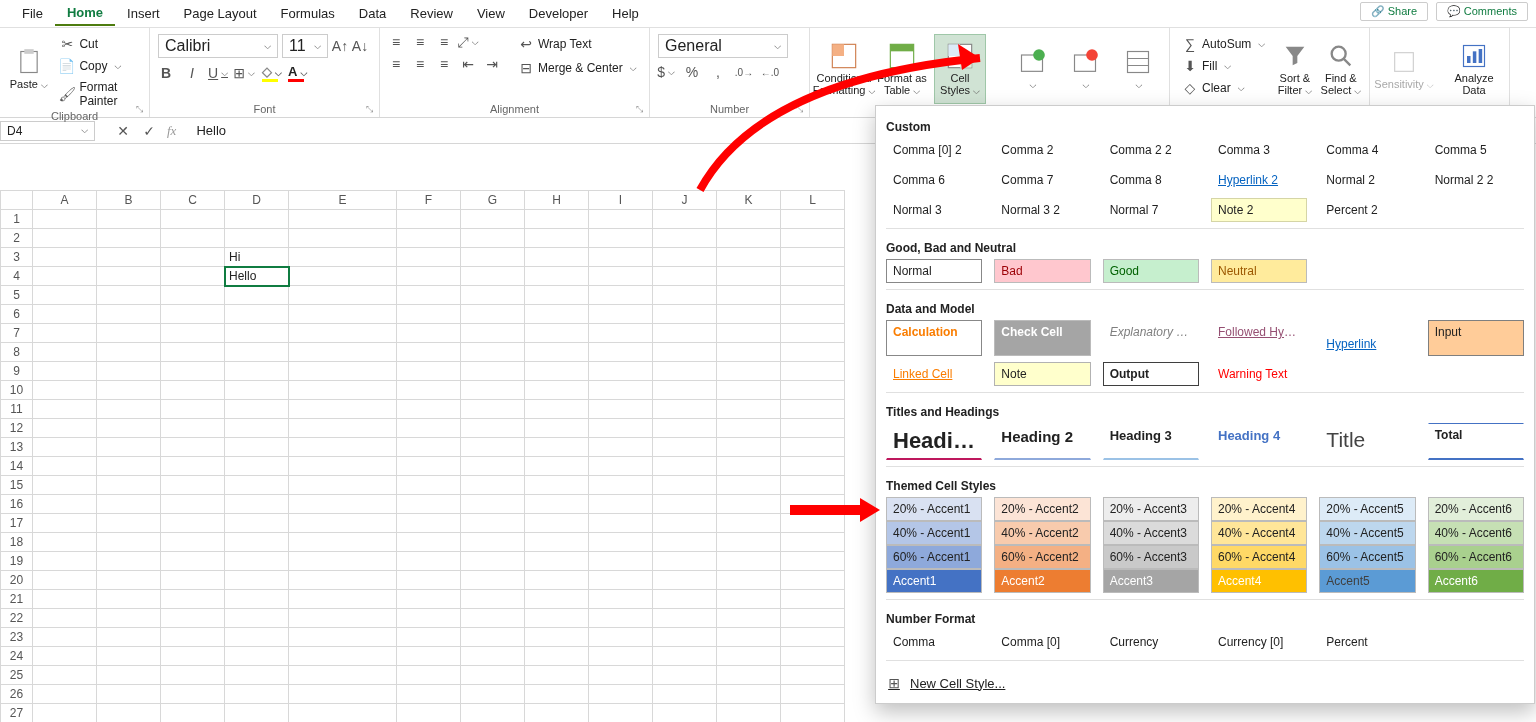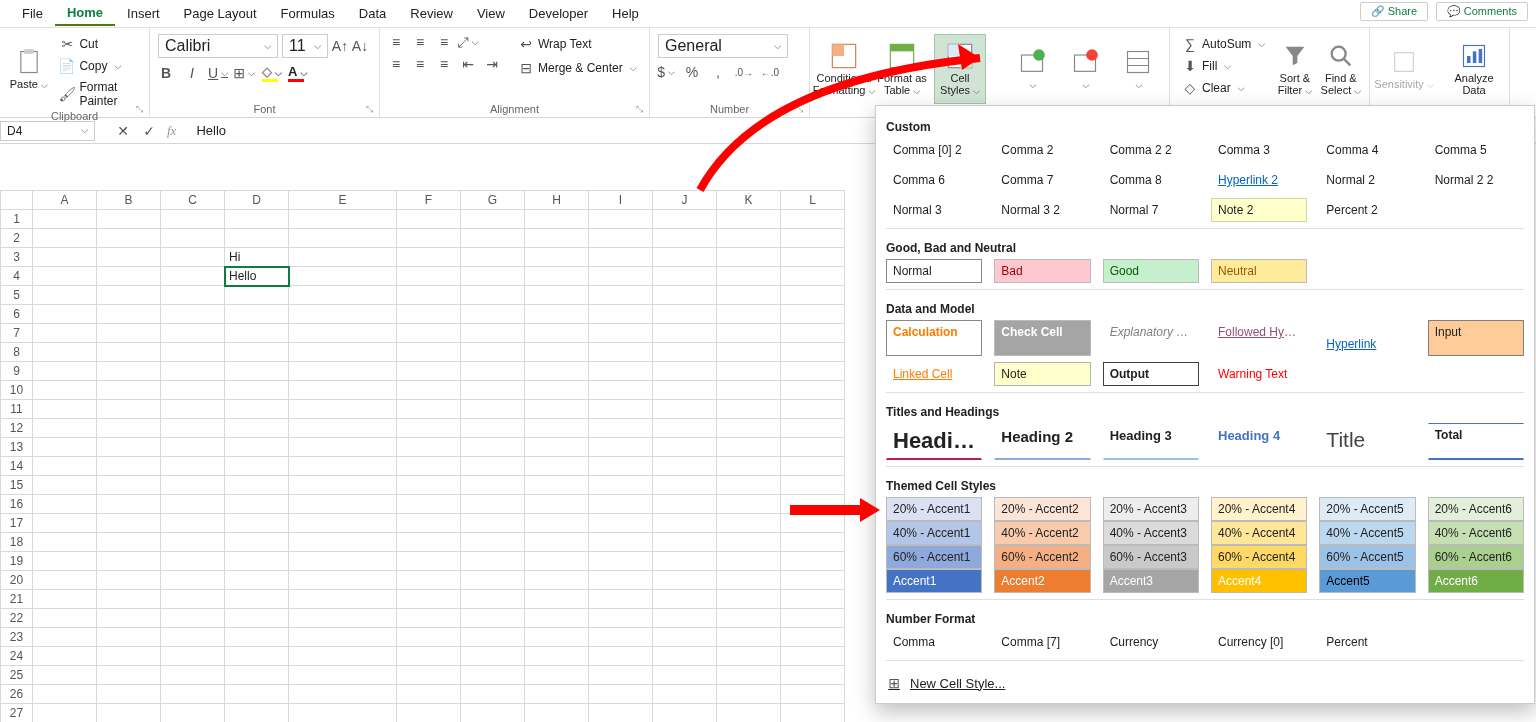--- a/index.html
+++ b/index.html
@@ -803,28 +803,28 @@
       <div class="style-cell box" style="background:#c9c9c9">60% - Accent3</div>
       <div class="style-cell box" style="background:#ffd966">60% - Accent4</div>
       <div class="style-cell box" style="background:#9bc2e6">60% - Accent5</div>
       <div class="style-cell box" style="background:#a9d08e">60% - Accent6</div>
     </div>
     <div class="panel-grid">
       <div class="style-cell box" style="background:#4472c4;color:#fff">Accent1</div>
       <div class="style-cell box" style="background:#ed7d31;color:#fff">Accent2</div>
       <div class="style-cell box" style="background:#a5a5a5;color:#fff">Accent3</div>
       <div class="style-cell box" style="background:#ffc000;color:#fff">Accent4</div>
-      <div class="style-cell box" style="background:#5b9bd5;color:#000000">Accent5</div>
+      <div class="style-cell box" style="background:#5b9bd5;color:#404040">Accent5</div>
       <div class="style-cell box" style="background:#70ad47;color:#fff">Accent6</div>
     </div>
     <hr>
     <div class="panel-sec">Number Format</div>
     <div class="panel-grid">
       <div class="style-cell">Comma</div>
-      <div class="style-cell">Comma [7]</div>
+      <div class="style-cell">Comma [0]</div>
       <div class="style-cell">Currency</div>
       <div class="style-cell">Currency [0]</div>
       <div class="style-cell">Percent</div>
     </div>
     <hr>
     <div class="new-style">
       <span class="ic">⊞</span>
       <span>New Cell Style...</span>
     </div>
   </div>

